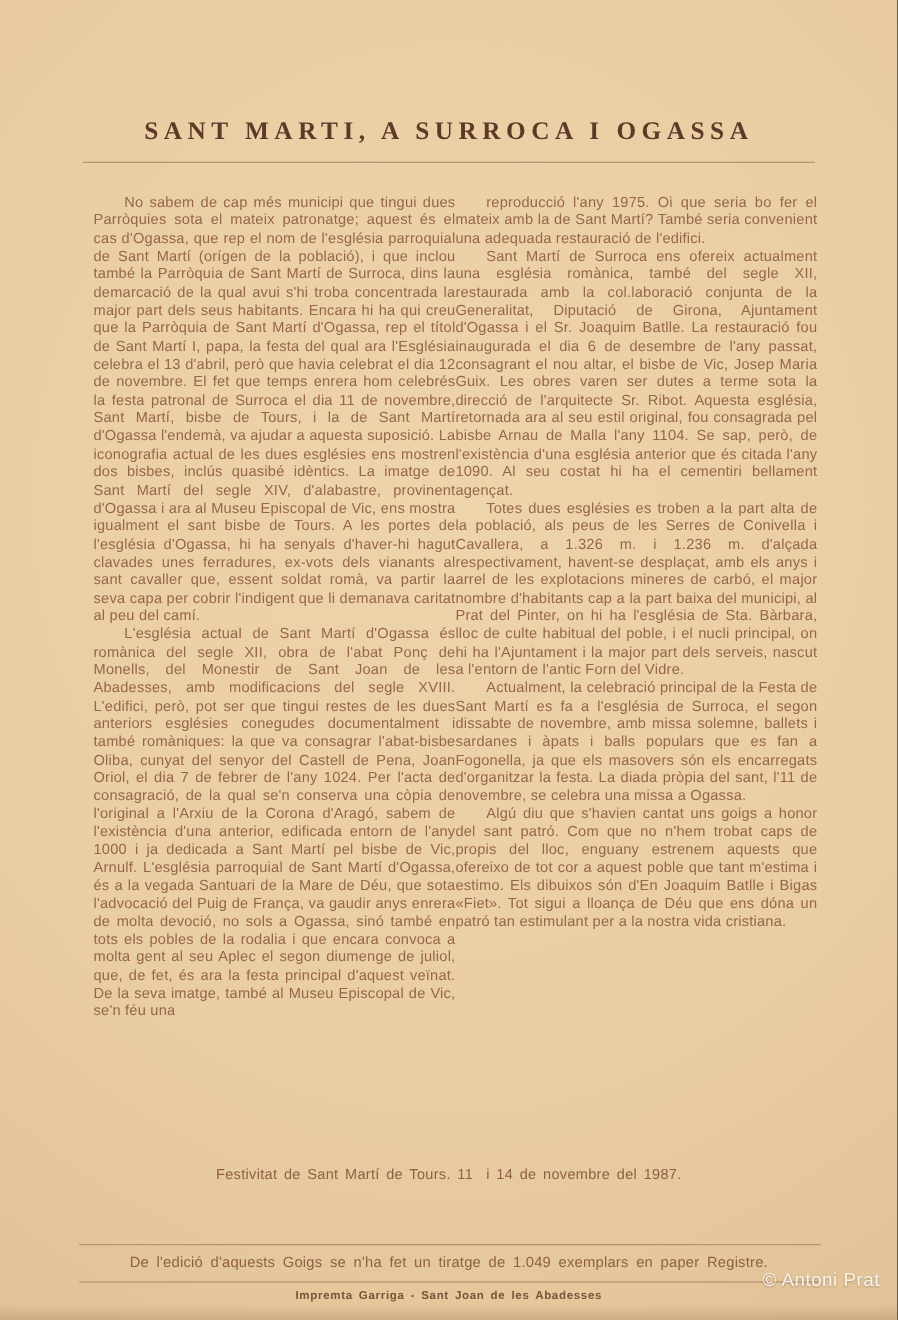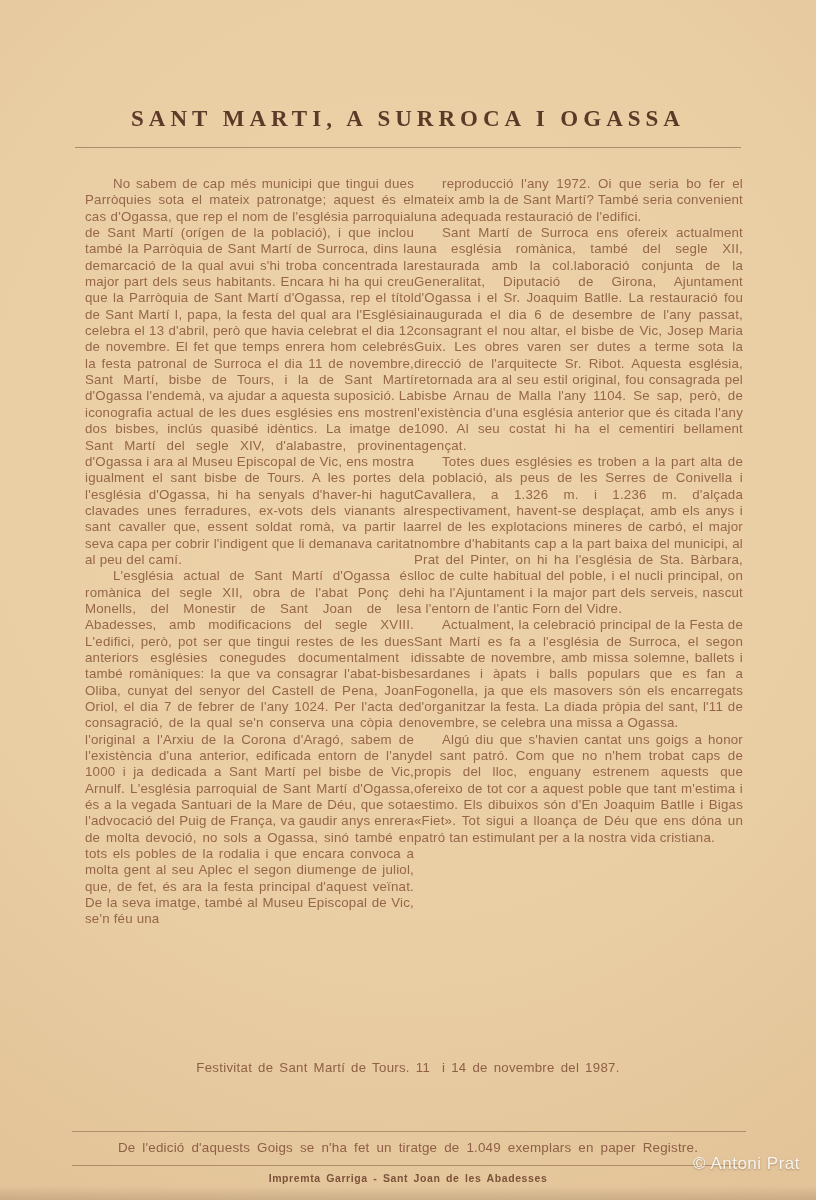--- a/index.html
+++ b/index.html
@@ -142,21 +142,21 @@
 
   <h1 class="title">SANT MARTI, A SURROCA I OGASSA</h1>
   <div class="title-rule"></div>
 
   <div class="columns">
     <div class="col">
       <p>No sabem de cap més municipi que tingui dues Parròquies sota el mateix patronatge; aquest és el cas d'Ogassa, que rep el nom de l'església parroquial de Sant Martí (orígen de la població), i que inclou també la Parròquia de Sant Martí de Surroca, dins la demarcació de la qual avui s'hi troba concentrada la major part dels seus habitants. Encara hi ha qui creu que la Parròquia de Sant Martí d'Ogassa, rep el títol de Sant Martí I, papa, la festa del qual ara l'Església celebra el 13 d'abril, però que havia celebrat el dia 12 de novembre. El fet que temps enrera hom celebrés la festa patronal de Surroca el dia 11 de novembre, Sant Martí, bisbe de Tours, i la de Sant Martí d'Ogassa l'endemà, va ajudar a aquesta suposició. La iconografia actual de les dues esglésies ens mostren dos bisbes, inclús quasibé idèntics. La imatge de Sant Martí del segle XIV, d'alabastre, provinent d'Ogassa i ara al Museu Episcopal de Vic, ens mostra igualment el sant bisbe de Tours. A les portes de l'església d'Ogassa, hi ha senyals d'haver-hi hagut clavades unes ferradures, ex-vots dels vianants al sant cavaller que, essent soldat romà, va partir la seva capa per cobrir l'indigent que li demanava caritat al peu del camí.</p>
       <p>L'església actual de Sant Martí d'Ogassa és romànica del segle XII, obra de l'abat Ponç de Monells, del Monestir de Sant Joan de les Abadesses, amb modificacions del segle XVIII. L'edifici, però, pot ser que tingui restes de les dues anteriors esglésies conegudes documentalment i també romàniques: la que va consagrar l'abat-bisbe Oliba, cunyat del senyor del Castell de Pena, Joan Oriol, el dia 7 de febrer de l'any 1024. Per l'acta de consagració, de la qual se'n conserva una còpia de l'original a l'Arxiu de la Corona d'Aragó, sabem de l'existència d'una anterior, edificada entorn de l'any 1000 i ja dedicada a Sant Martí pel bisbe de Vic, Arnulf. L'església parroquial de Sant Martí d'Ogassa, és a la vegada Santuari de la Mare de Déu, que sota l'advocació del Puig de França, va gaudir anys enrera de molta devoció, no sols a Ogassa, sinó també en tots els pobles de la rodalia i que encara convoca a molta gent al seu Aplec el segon diumenge de juliol, que, de fet, és ara la festa principal d'aquest veïnat. De la seva imatge, també al Museu Episcopal de Vic, se'n féu una</p>
     </div>
     <div class="col">
-      <p>reproducció l'any 1972. Oi que seria bo fer el mateix amb la de Sant Martí? També seria convenient una adequada restauració de l'edifici.</p>
+      <p>reproducció l'any 1975. Oi que seria bo fer el mateix amb la de Sant Martí? També seria convenient una adequada restauració de l'edifici.</p>
       <p>Sant Martí de Surroca ens ofereix actualment una església romànica, també del segle XII, restaurada amb la col.laboració conjunta de la Generalitat, Diputació de Girona, Ajuntament d'Ogassa i el Sr. Joaquim Batlle. La restauració fou inaugurada el dia 6 de desembre de l'any passat, consagrant el nou altar, el bisbe de Vic, Josep Maria Guix. Les obres varen ser dutes a terme sota la direcció de l'arquitecte Sr. Ribot. Aquesta església, retornada ara al seu estil original, fou consagrada pel bisbe Arnau de Malla l'any 1104. Se sap, però, de l'existència d'una església anterior que és citada l'any 1090. Al seu costat hi ha el cementiri bellament agençat.</p>
       <p>Totes dues esglésies es troben a la part alta de la població, als peus de les Serres de Conivella i Cavallera, a 1.326 m. i 1.236 m. d'alçada respectivament, havent-se desplaçat, amb els anys i arrel de les explotacions mineres de carbó, el major nombre d'habitants cap a la part baixa del municipi, al Prat del Pinter, on hi ha l'església de Sta. Bàrbara, lloc de culte habitual del poble, i el nucli principal, on hi ha l'Ajuntament i la major part dels serveis, nascut a l'entorn de l'antic Forn del Vidre.</p>
       <p>Actualment, la celebració principal de la Festa de Sant Martí es fa a l'església de Surroca, el segon dissabte de novembre, amb missa solemne, ballets i sardanes i àpats i balls populars que es fan a Fogonella, ja que els masovers són els encarregats d'organitzar la festa. La diada pròpia del sant, l'11 de novembre, se celebra una missa a Ogassa.</p>
       <p>Algú diu que s'havien cantat uns goigs a honor del sant patró. Com que no n'hem trobat caps de propis del lloc, enguany estrenem aquests que ofereixo de tot cor a aquest poble que tant m'estima i estimo. Els dibuixos són d'En Joaquim Batlle i Bigas «Fiet». Tot sigui a lloança de Déu que ens dóna un patró tan estimulant per a la nostra vida cristiana.</p>
     </div>
   </div>
 
   <div class="festivity">Festivitat de Sant Martí de Tours. 11  i 14 de novembre del 1987.</div>
 
   <div class="rule rule-top"></div>

